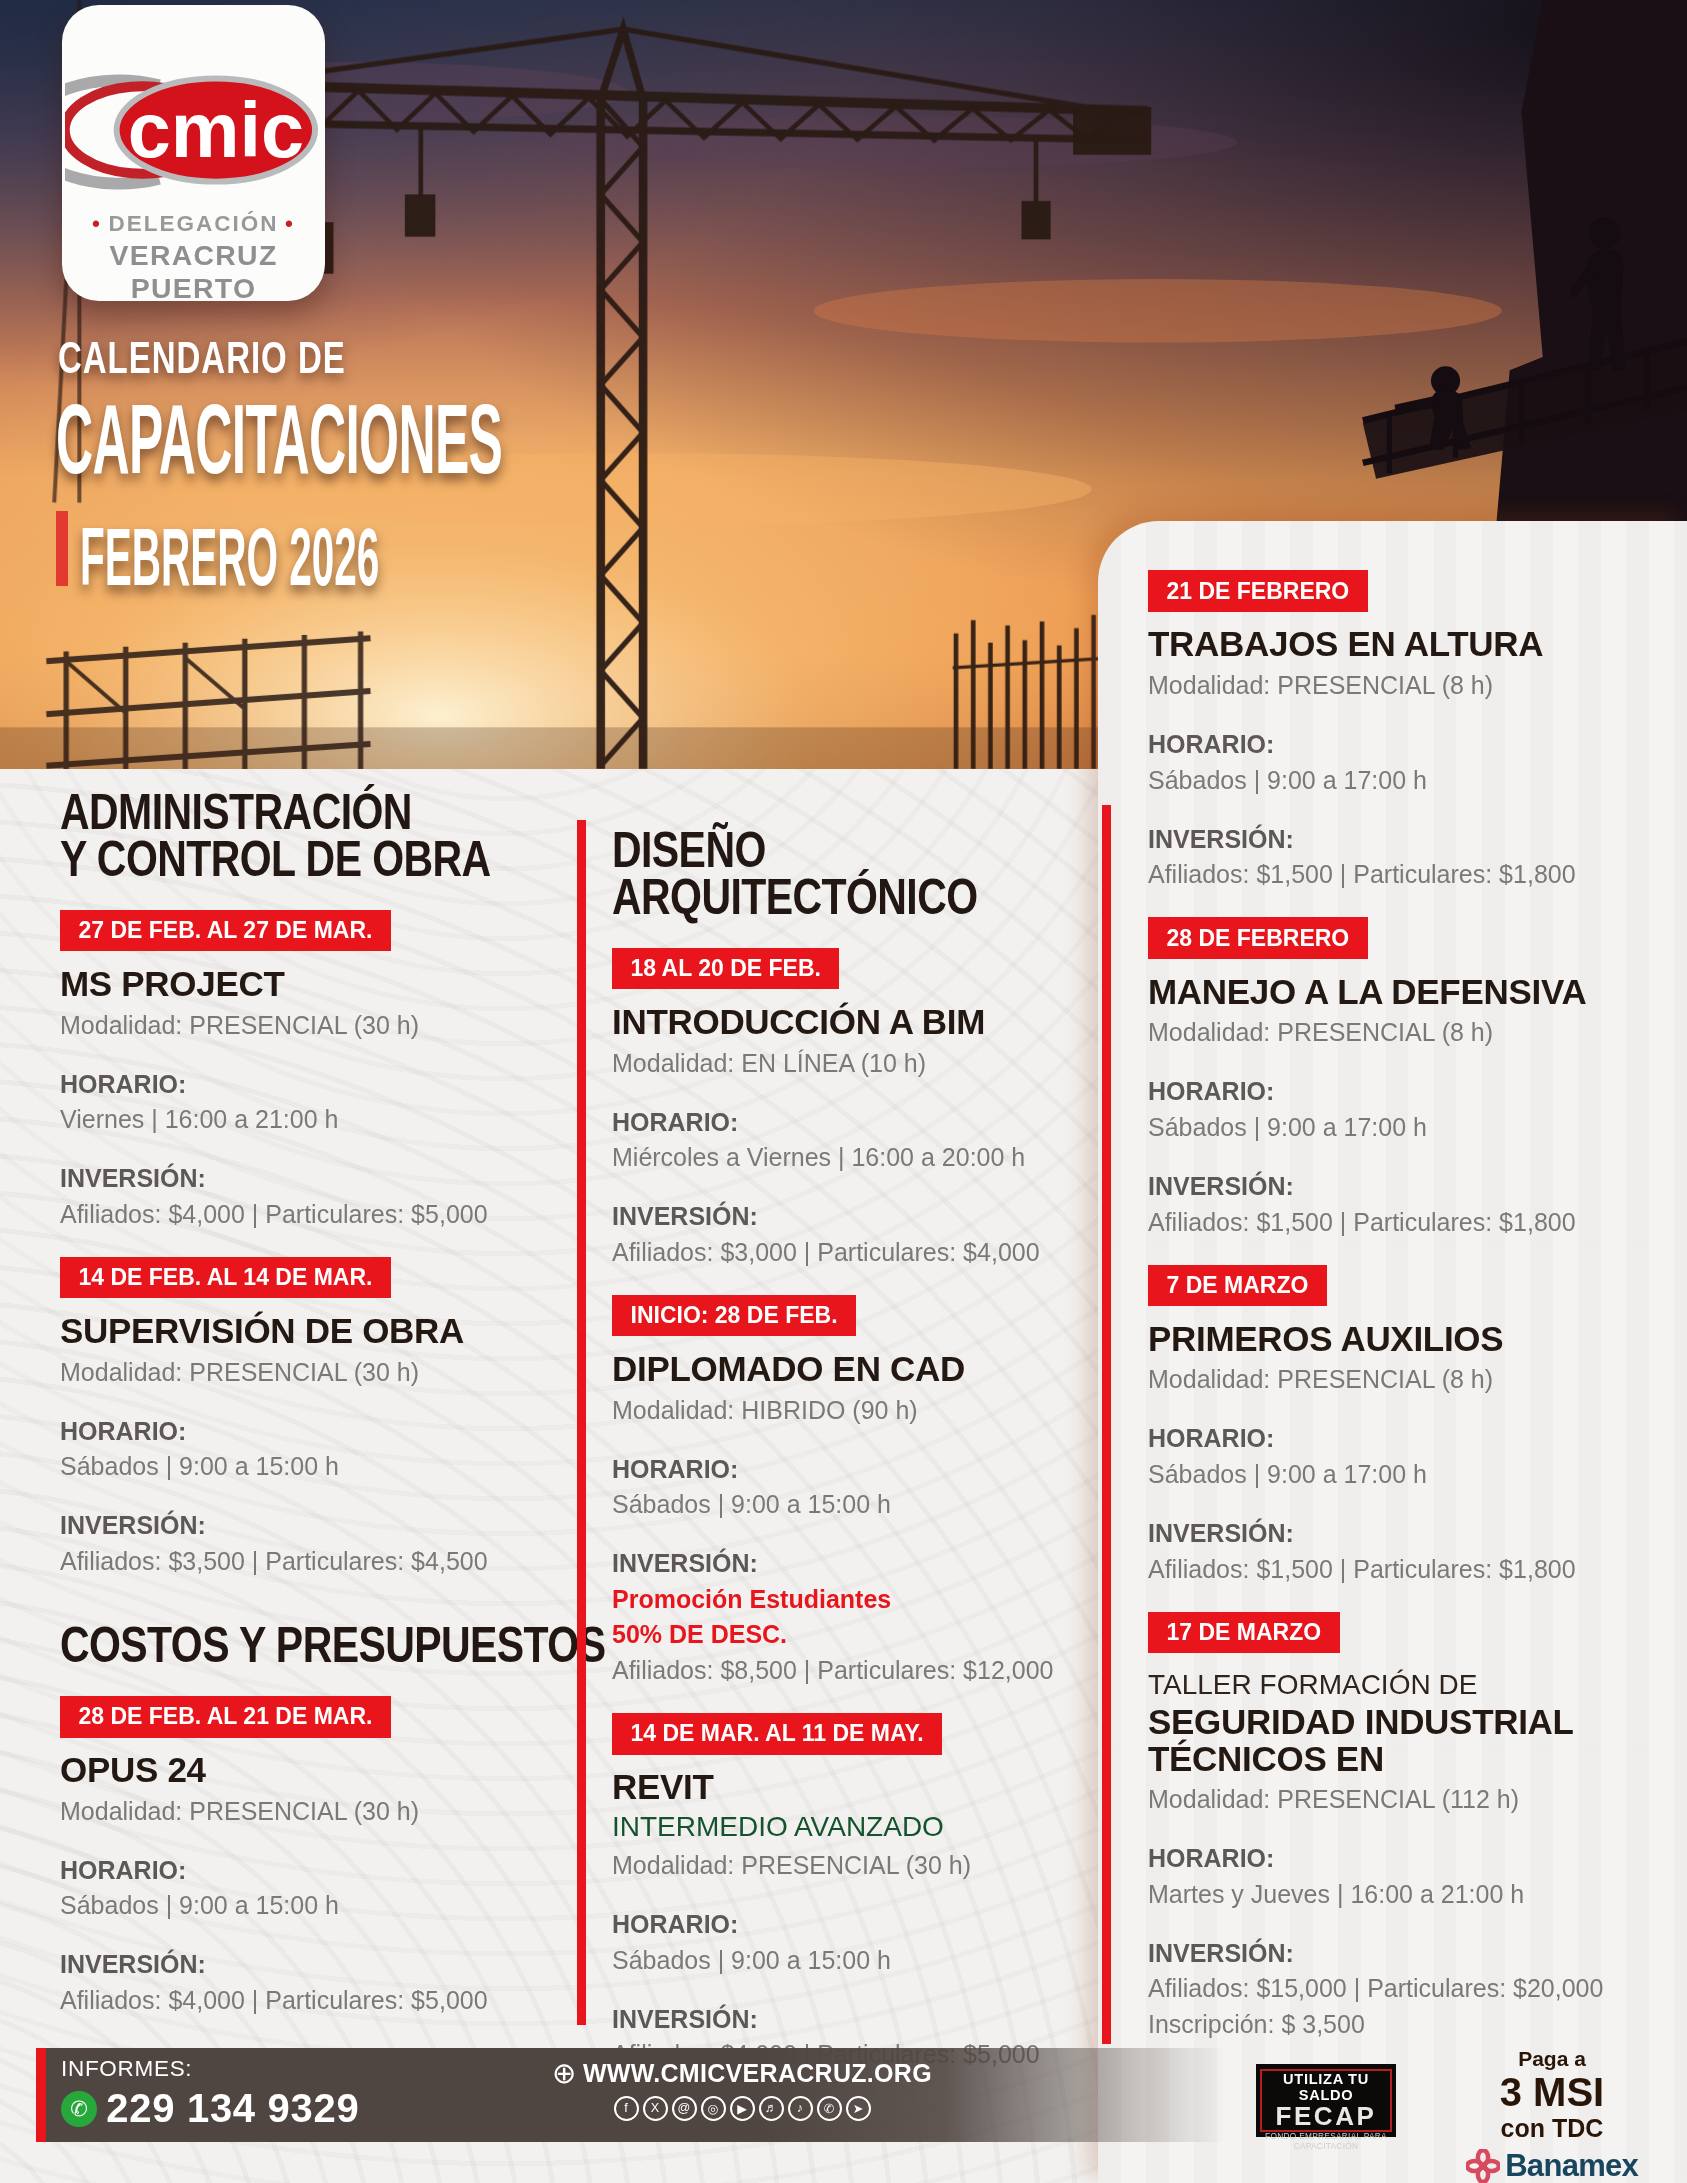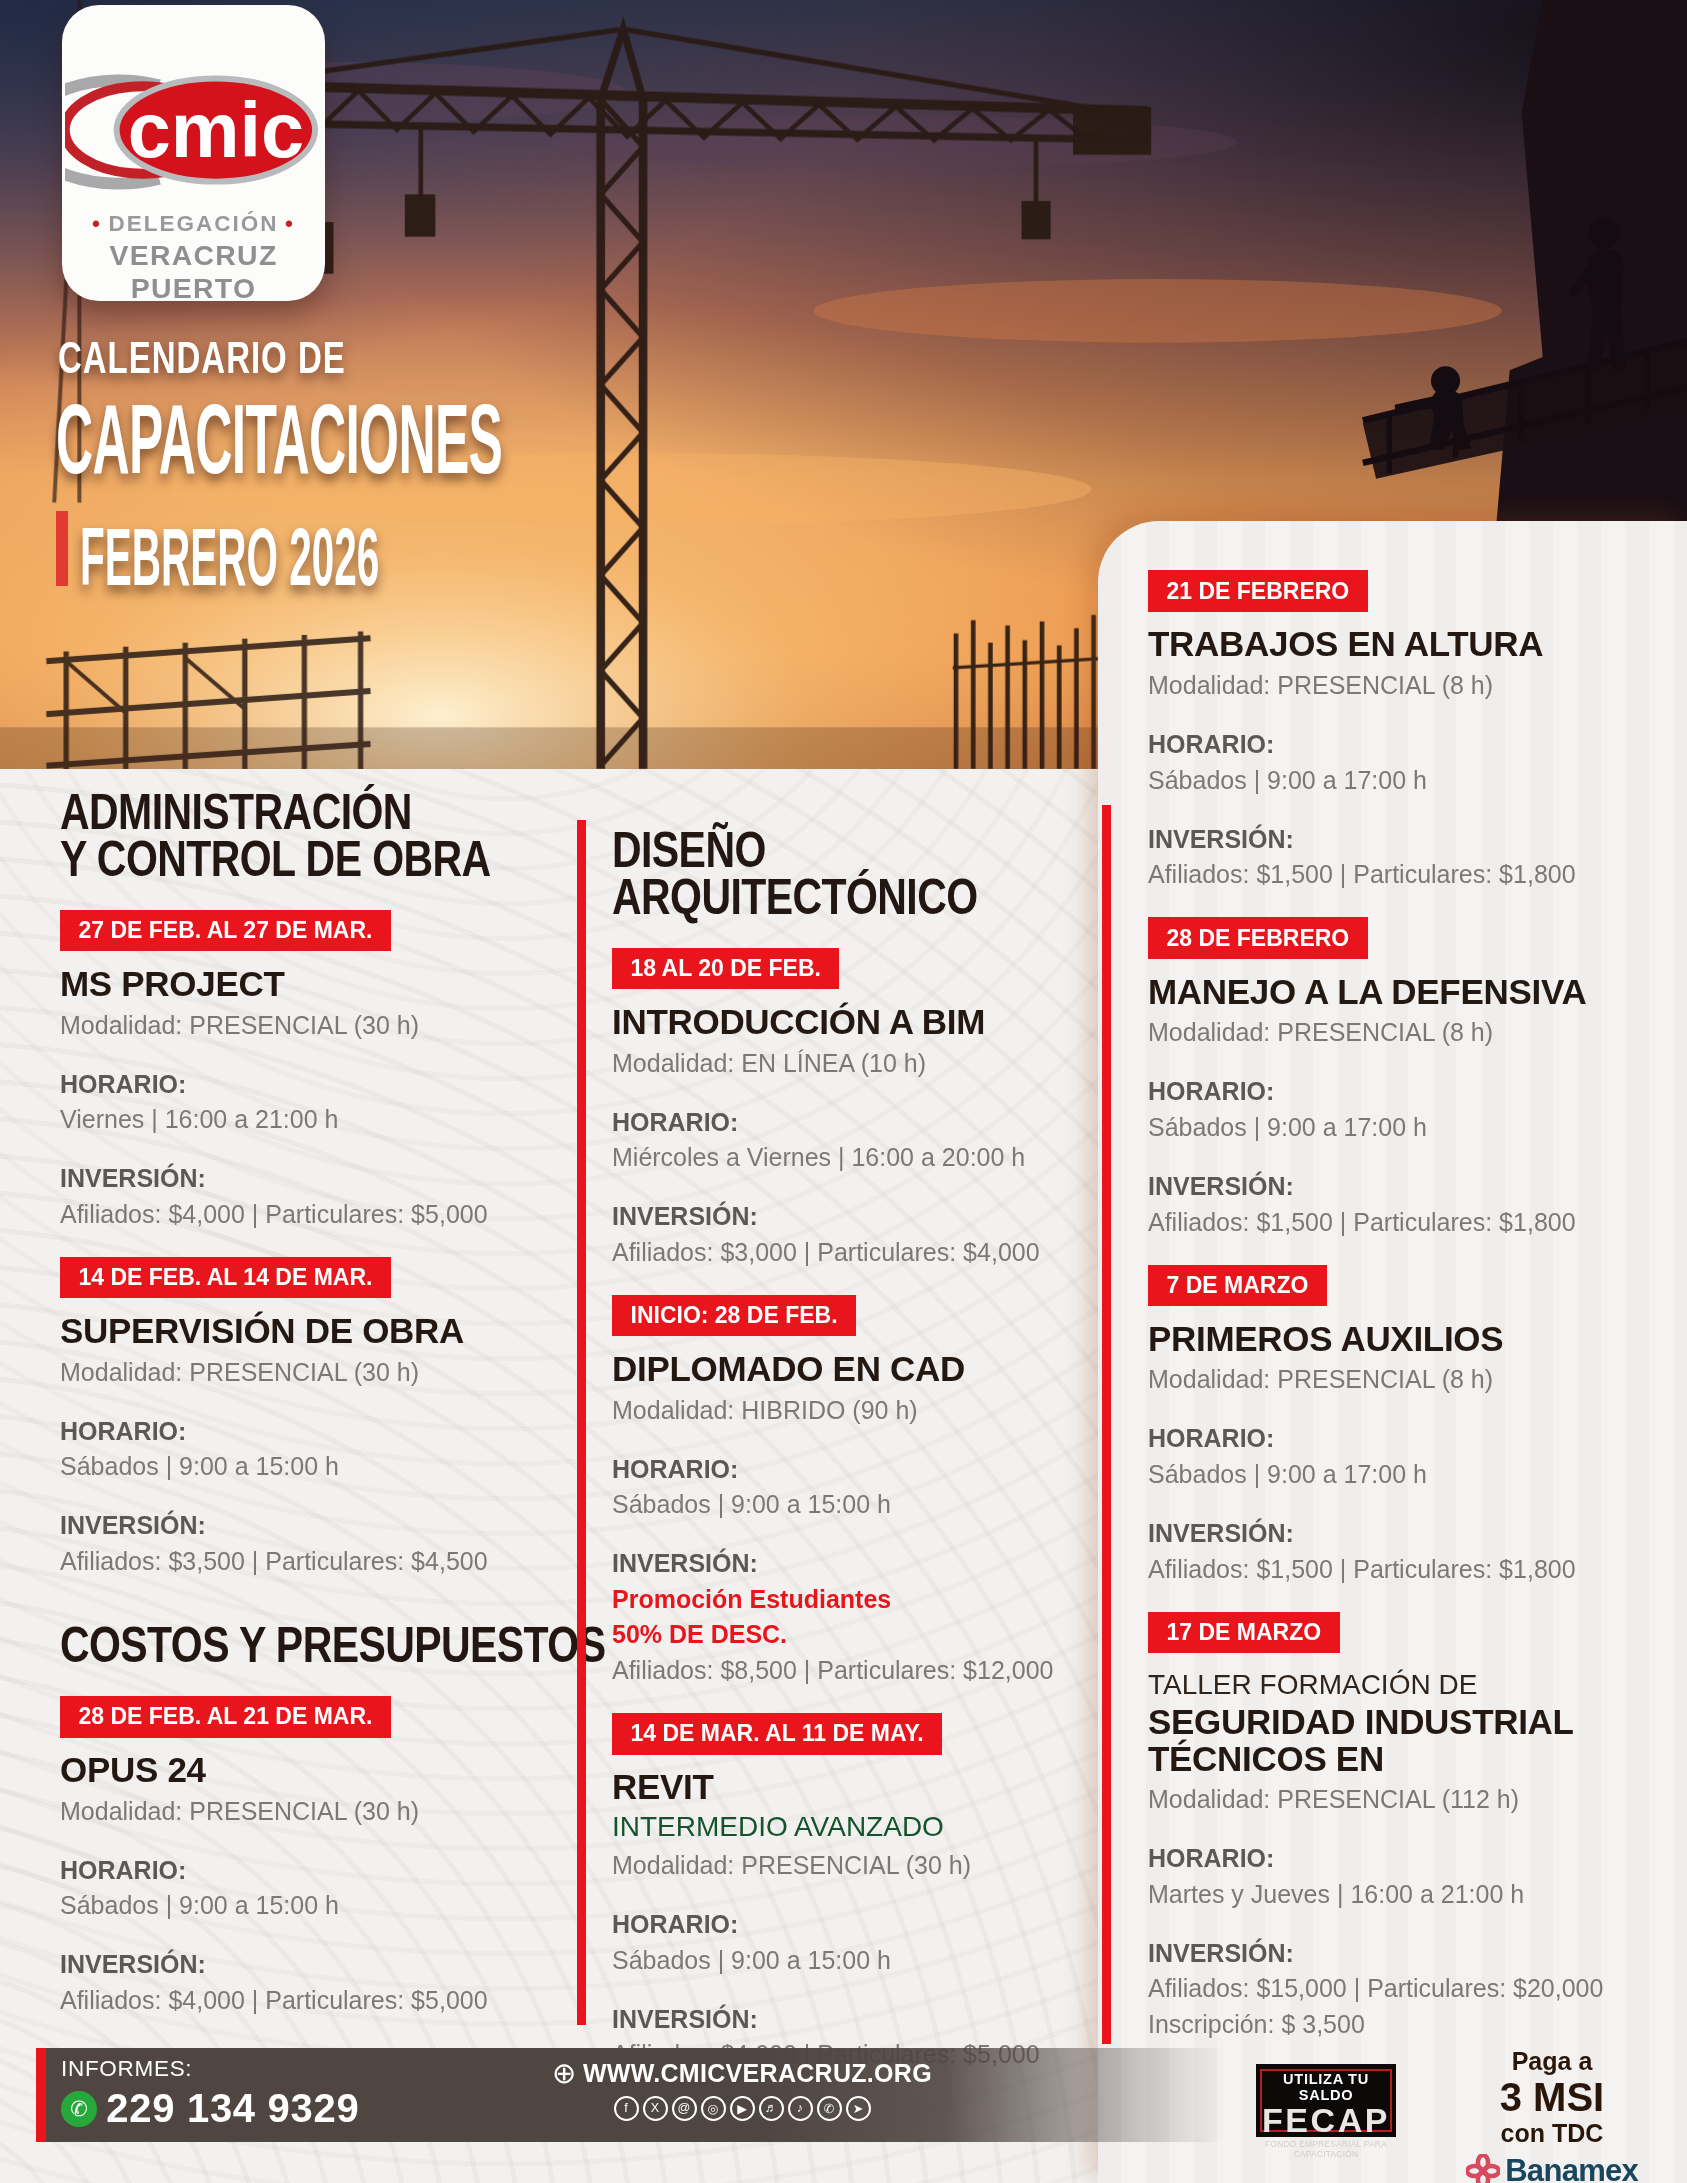--- a/index.html
+++ b/index.html
@@ -73,25 +73,25 @@
   .globe-icon{font-size:29px;line-height:1;}
   .fsite{font-size:25px;font-weight:800;letter-spacing:0.3px;}
   .ficons{margin-top:8px;display:flex;justify-content:center;gap:4px;}
   .sico{width:25px;height:25px;border-radius:50%;border:2px solid #fff;color:#fff;font-size:12.6px;
         display:flex;align-items:center;justify-content:center;box-sizing:border-box;}
 
   .fecap{position:absolute;left:1256px;top:2064px;width:140px;height:73px;background:#0c0909;z-index:4;
          color:#fff;text-align:center;box-sizing:border-box;padding-top:6.6px;}
   .fecap::before{content:"";position:absolute;inset:4.6px 4px;border:2px solid #b5201f;}
   .fecap-top{font-size:14.6px;font-weight:800;letter-spacing:0.7px;position:relative;}
-  .fecap-name{font-size:34px;font-weight:900;letter-spacing:2.6px;line-height:1;position:relative;color:#e9e7e5;}
+  .fecap-name{font-size:26px;font-weight:900;letter-spacing:2.6px;line-height:1;position:relative;color:#e9e7e5;}
   .fecap-bottom{font-size:8.3px;letter-spacing:0.3px;position:relative;color:#cfccc9;margin-top:2.6px;}
 
   .payment{position:absolute;left:1456px;top:2047px;width:192px;z-index:4;text-align:center;color:#2a1608;}
-  .p1{font-size:25px;font-weight:800;}
+  .p1{font-size:21px;font-weight:800;}
   .p2{font-size:40px;font-weight:900;line-height:1;margin-top:1.3px;}
   .p3{font-size:25px;font-weight:800;margin-top:1.3px;}
   .bank-row{display:flex;align-items:center;justify-content:center;gap:5.3px;margin-top:5.3px;}
   .bmx-icon{width:34px;height:34px;}
   .bmx{font-size:31px;font-weight:700;color:#17465e;letter-spacing:-0.7px;}
 </style>
 </head>
 <body>
 
 <div class="page">

